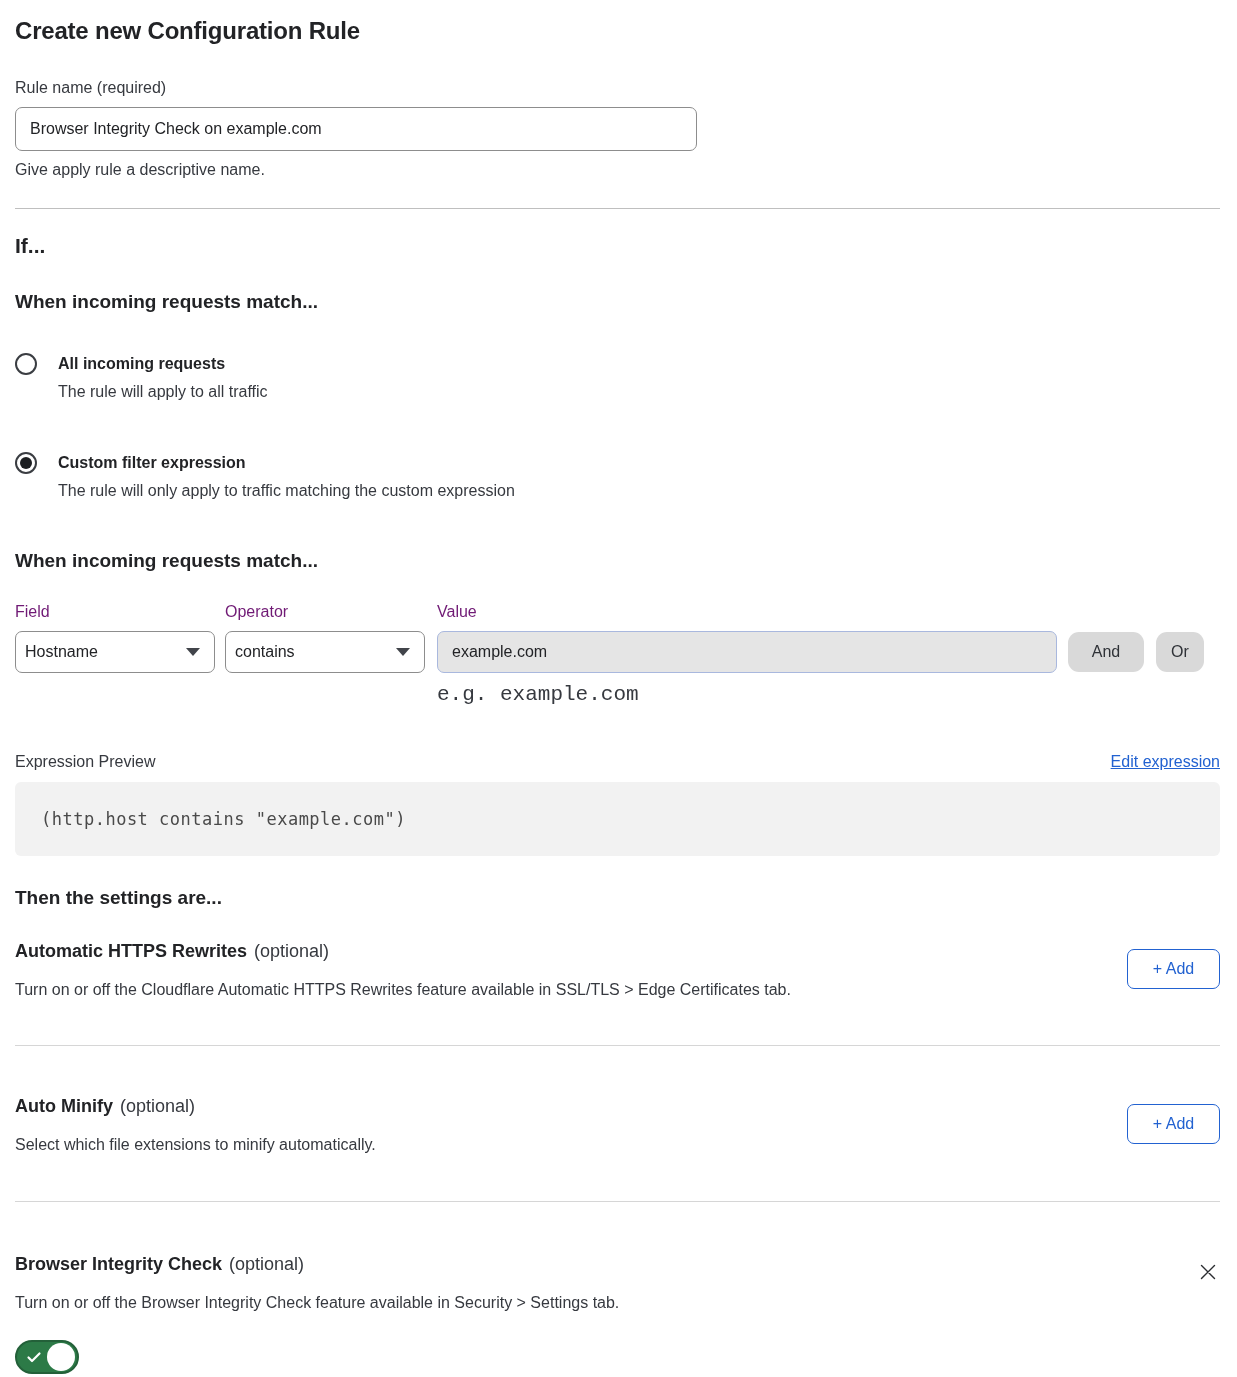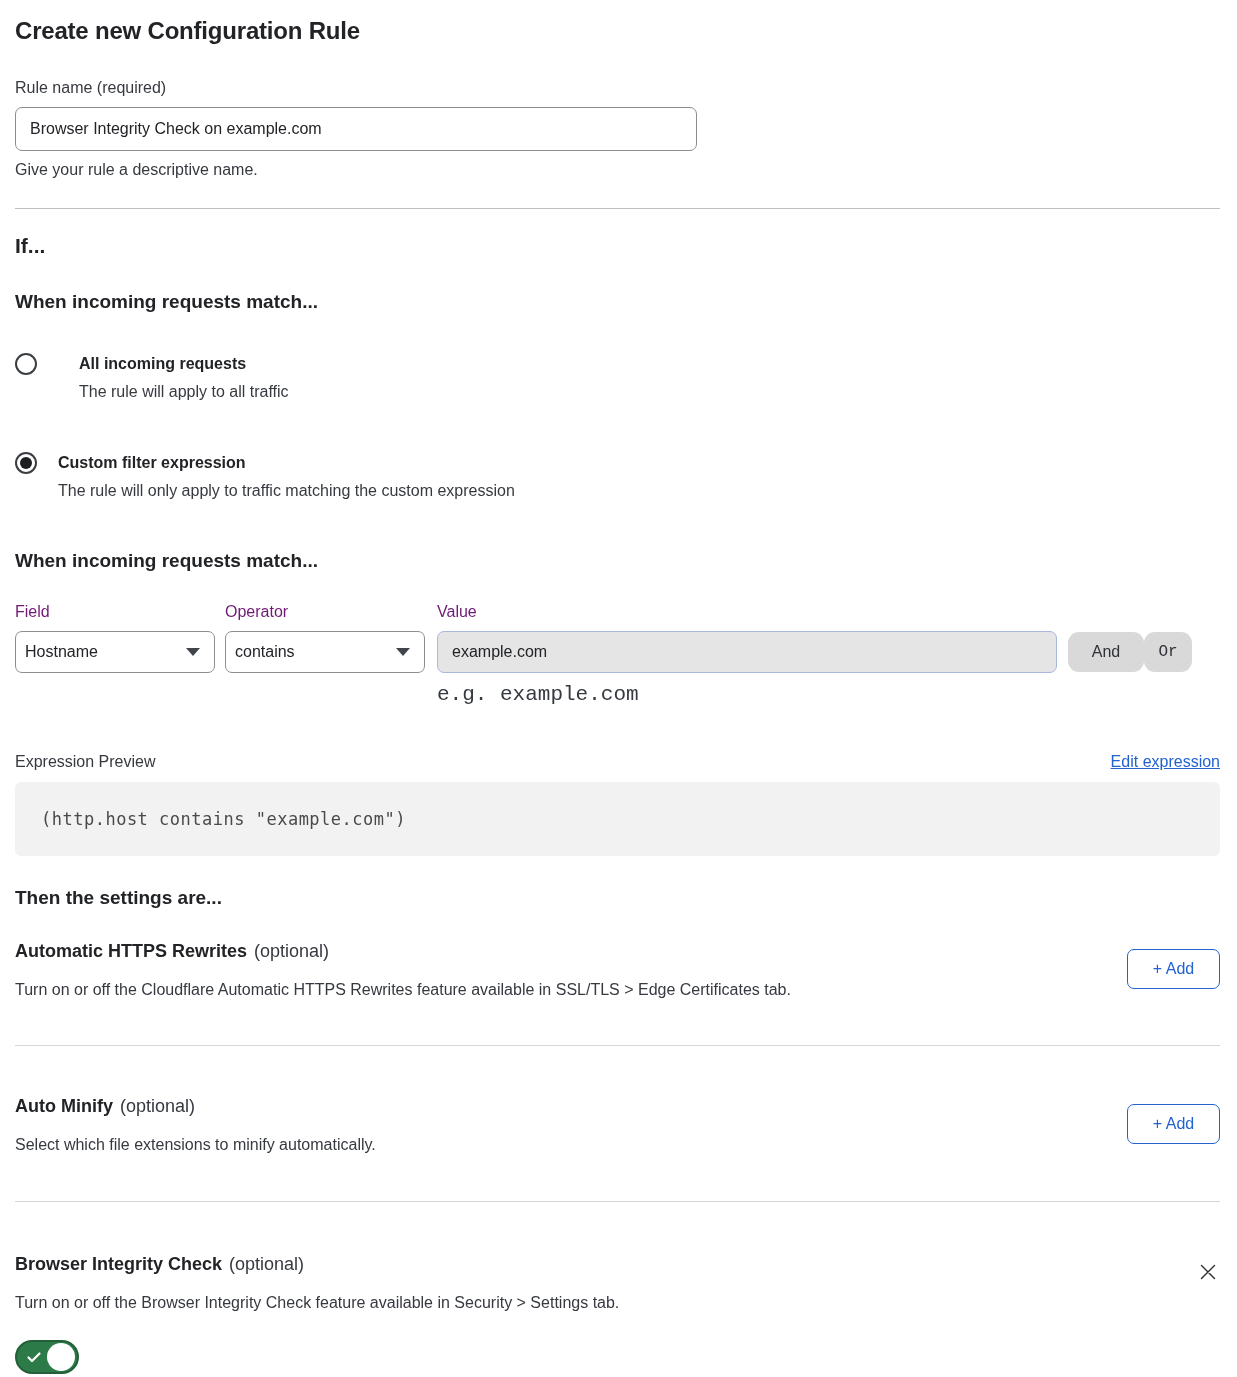--- a/index.html
+++ b/index.html
@@ -27,21 +27,21 @@
   }
   .helper { font-size: 16px; line-height: 19px; color: #36393f; margin-top: 9px; }
 
   .hr { border: none; border-top: 1px solid #bfbfbf; margin-top: 29px; }
   .hr.light { border-top-color: #d6d6d6; }
 
   .h-if { font-size: 21px; line-height: 25px; font-weight: 700; color: #222326; margin-top: 24px; }
   .h-sub { font-size: 19px; line-height: 23px; font-weight: 700; color: #222326; }
 
   .radio-row { display: flex; align-items: flex-start; }
-  .radio-row.first { margin-top: 40px; gap: 21px; }
+  .radio-row.first { margin-top: 40px; }
   .radio-row.second { margin-top: 49px; }
   .radio-circle {
     width: 22px; height: 22px; border-radius: 50%;
     border: 2px solid #3a3d42; background: #fff; flex: 0 0 22px;
     display: flex; align-items: center; justify-content: center;
     cursor: pointer;
   }
   .radio-dot { width: 12px; height: 12px; border-radius: 50%; background: #1c1e21; }
   .radio-texts { margin-left: 21px; }
   .radio-label { font-size: 16px; line-height: 22px; font-weight: 700; color: #222326; }
@@ -75,21 +75,21 @@
     font-size: 16px; color: #222326; padding: 0 14px; outline: none; display: block;
   }
   .value-helper { margin-top: 12px; font-size: 21px; line-height: 19px; color: #36393f; font-family: Liberation Mono, monospace; }
 
   .btn-gray {
     margin-top: 30px; height: 40px; border: none; border-radius: 11px;
     background: #d9d9d9; color: #2f3237; font-size: 16px;
     font-family: "Liberation Sans", sans-serif; cursor: pointer;
   }
   .btn-and { width: 76px; margin-left: 11px; }
-  .btn-or  { width: 48px; margin-left: 0; font-family: Liberation Mono, monospace; }
+  .btn-or  { width: 48px; margin-left: 12px; }
 
   .preview-head { margin-top: 47px; display: flex; justify-content: space-between; align-items: baseline; }
   .preview-label { font-size: 16px; line-height: 22px; color: #36393f; }
   .link-blue {
     font-size: 16px; color: #2262d1; text-decoration: underline; cursor: pointer;
   }
   .codebox {
     margin-top: 9px; height: 74px; background: #f2f2f2; border-radius: 6px;
     display: flex; align-items: center; padding: 0 26px;
   }
@@ -130,21 +130,21 @@
 </style>
 </head>
 <body>
 
 <div class="container">
 
   <h1 class="page-title">Create new Configuration Rule</h1>
 
   <div class="field-label">Rule name (required)</div>
   <input class="text-input" type="text" value="Browser Integrity Check on example.com" style="">
-  <div class="helper">Give your rule a descriptive name.</div>
+  <div class="helper">Give apply rule a descriptive name.</div>
 
   <hr class="hr">
 
   <h2 class="h-if">If...</h2>
   <h3 class="h-sub" style="margin-top: 32px;">When incoming requests match...</h3>
 
   <div class="radio-row first">
     <span class="radio-circle"></span>
     <div class="radio-texts">
       <div class="radio-label">All incoming requests</div>

